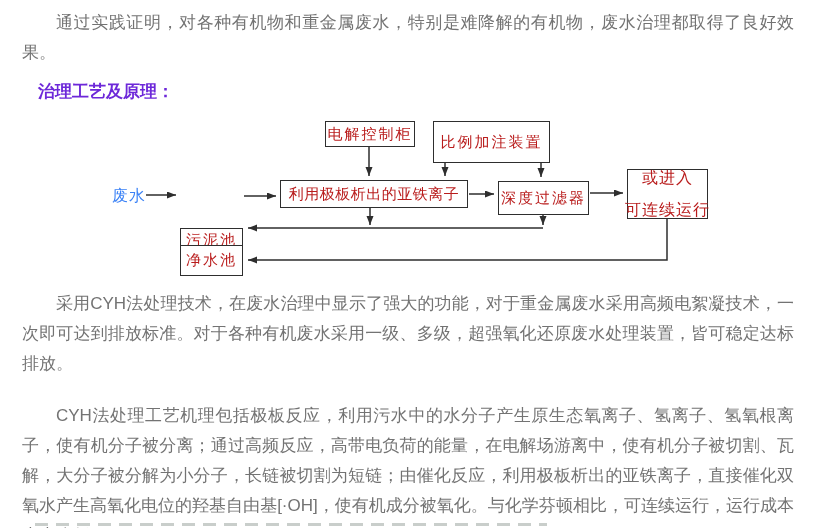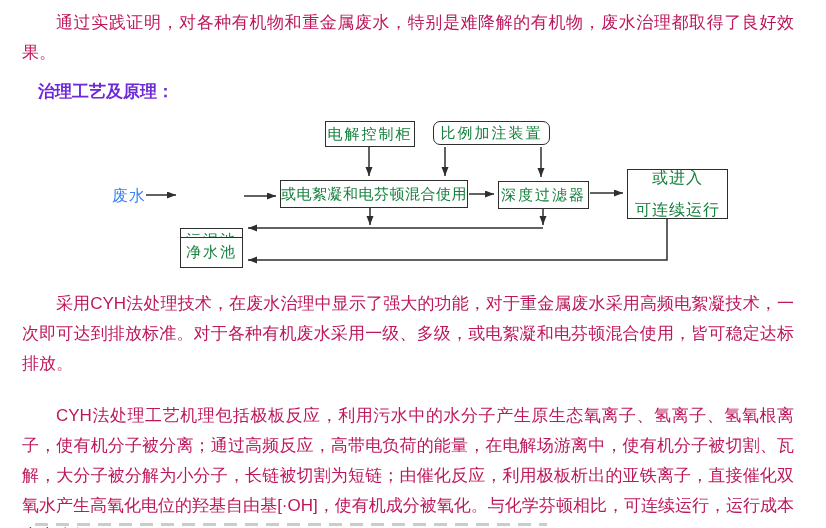--- a/index.html
+++ b/index.html
@@ -14,21 +14,21 @@
     color: #1a1a1a;
   }
   .doc {
     padding: 8px 32px 0 22px;
   }
   .doc p {
     font-size: 17px;
     line-height: 30px;
     text-align: justify;
     text-indent: 34px;
-    color: #be185d;
+    color: #737373;
   }
   .doc h2 {
     font-size: 17px;
     line-height: 24px;
     font-weight: bold;
     color: #6d28d9;
     margin-top: 12px;
     margin-left: 16px;
   }
   .para-intro   { margin-top: 0; }
@@ -49,39 +49,39 @@
     width: 826px; height: 165px;
   }
   .dbox {
     position: absolute;
     border: 1px solid #2e2e2e;
     background: #ffffff;
     display: flex;
     align-items: center;
     justify-content: center;
     font-size: 15px;
-    color: #15803d;
+    color: #b91c1c;
     letter-spacing: 2px;
     white-space: nowrap;
   }
   .dbox.wide { letter-spacing: 0.5px; font-size: 15px; }
   .dbox.two-line {
     flex-direction: column;
     line-height: 20px;
     font-size: 16px;
     letter-spacing: 1px;
   }
   .box-elec   { left: 325px; top: 5px;  width: 90px;  height: 26px; }
-  .box-dose   { left: 433px; top: 5px;  width: 117px; height: 24px; border-radius: 7px; }
+  .box-dose   { left: 433px; top: 5px;  width: 117px; height: 42px; }
   .box-reg    { left: 180px; top: 69px; width: 63px;  height: 31px; }
   .box-sludge { left: 180px; top: 112px; width: 63px;  height: 25px; }
-  .box-clean  { left: 180px; top: 121px;width: 63px;  height: 31px; }
+  .box-clean  { left: 180px; top: 129px;width: 63px;  height: 31px; }
   .box-oxid   { left: 280px; top: 64px; width: 188px; height: 28px; }
-  .box-filter { left: 498px; top: 65px; width: 91px;  height: 28px; }
-  .box-bio    { left: 627px; top: 53px; width: 101px;  height: 50px; gap: 12px; }
+  .box-filter { left: 498px; top: 65px; width: 91px;  height: 34px; }
+  .box-bio    { left: 627px; top: 53px; width: 81px;  height: 50px; gap: 12px; }
   .influent-label {
     position: absolute;
     left: 112px; top: 70px;
     font-size: 16px;
     color: #3b82f6;
     letter-spacing: 1px;
   }
 
   
   .cutoff-line {
@@ -129,30 +129,30 @@
 
       <div class="dbox box-elec">电解控制柜</div>
 
       <div class="dbox box-dose">比例加注装置</div>
 
 
       <div class="dbox box-sludge">污泥池</div>
 
       <div class="dbox box-clean">净水池</div>
 
-      <div class="dbox wide box-oxid">或电絮凝和电芬顿混合使用</div>
+      <div class="dbox wide box-oxid">利用极板析出的亚铁离子</div>
 
       <div class="dbox box-filter">深度过滤器</div>
 
       <div class="dbox two-line box-bio">
         <span>或进入</span>
         <span>可连续运行</span>
       </div>
     </div>
 
-    <p class="para-tech">采用CYH法处理技术，在废水治理中显示了强大的功能，对于重金属废水采用高频电絮凝技术，一次即可达到排放标准。对于各种有机废水采用一级、多级，或电絮凝和电芬顿混合使用，皆可稳定达标排放。</p>
+    <p class="para-tech">采用CYH法处理技术，在废水治理中显示了强大的功能，对于重金属废水采用高频电絮凝技术，一次即可达到排放标准。对于各种有机废水采用一级、多级，超强氧化还原废水处理装置，皆可稳定达标排放。</p>
 
     <p class="para-mech">CYH法处理工艺机理包括极板反应，利用污水中的水分子产生原生态氧离子、氢离子、氢氧根离子，使有机分子被分离；通过高频反应，高带电负荷的能量，在电解场游离中，使有机分子被切割、瓦解，大分子被分解为小分子，长链被切割为短链；由催化反应，利用极板析出的亚铁离子，直接催化双氧水产生高氧化电位的羟基自由基[·OH]，使有机成分被氧化。与化学芬顿相比，可连续运行，运行成本大大降低。</p>
 
   </div>
 
   <div class="cutoff-line"></div>
 </div>
 
 </body></html>

